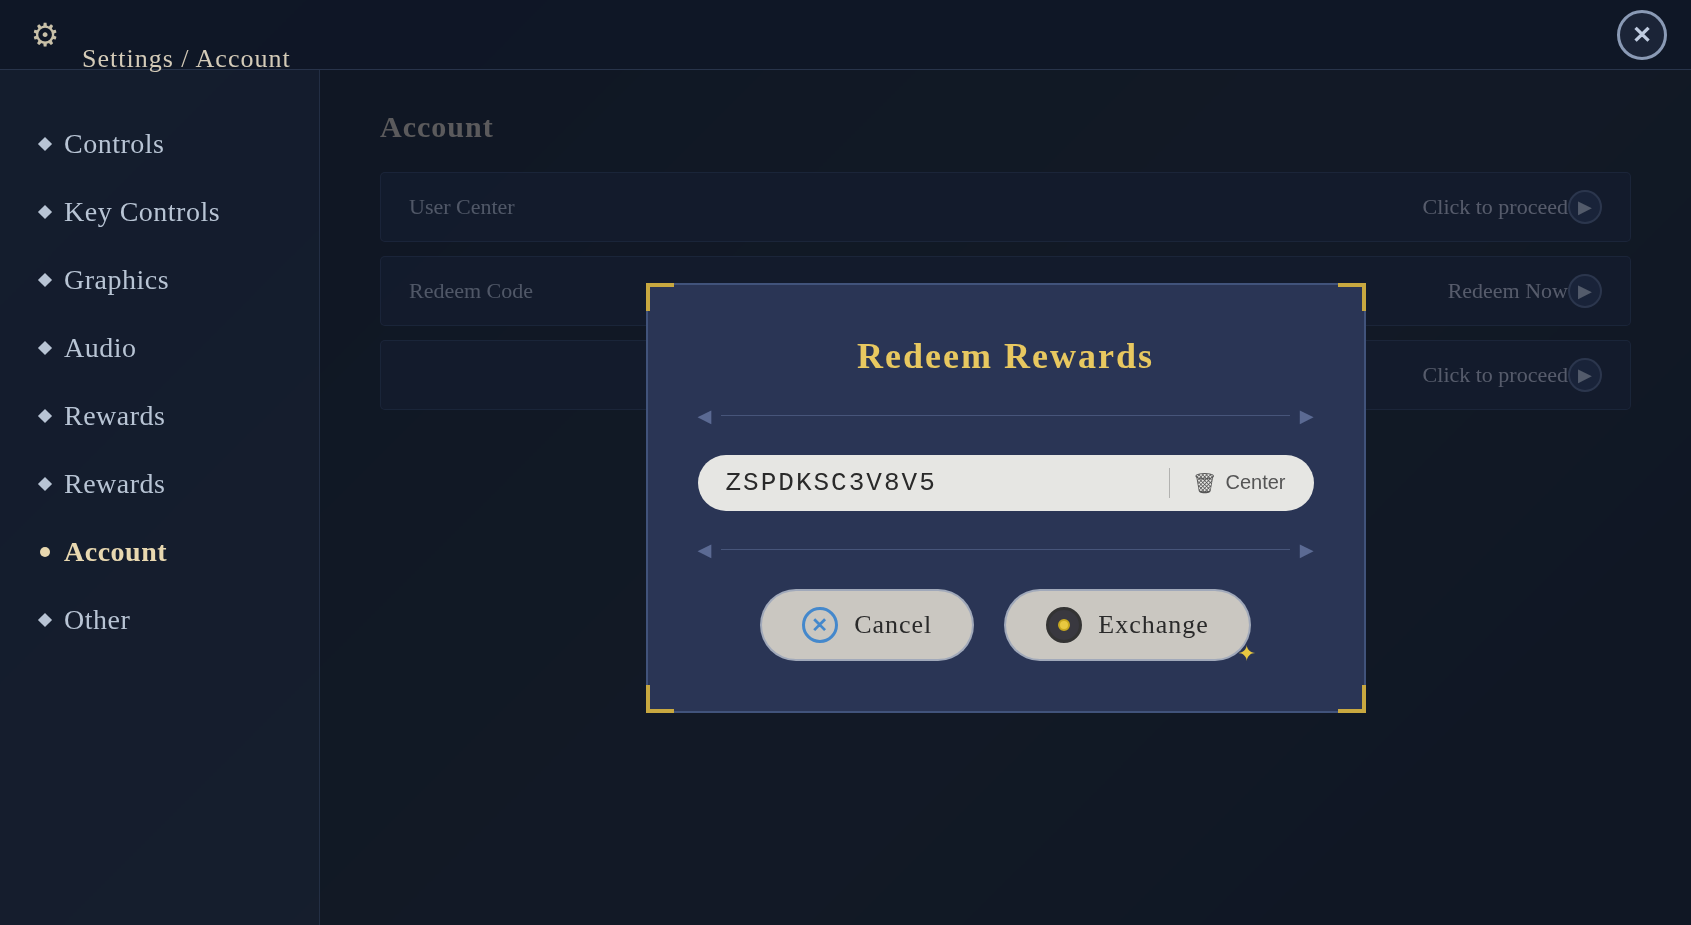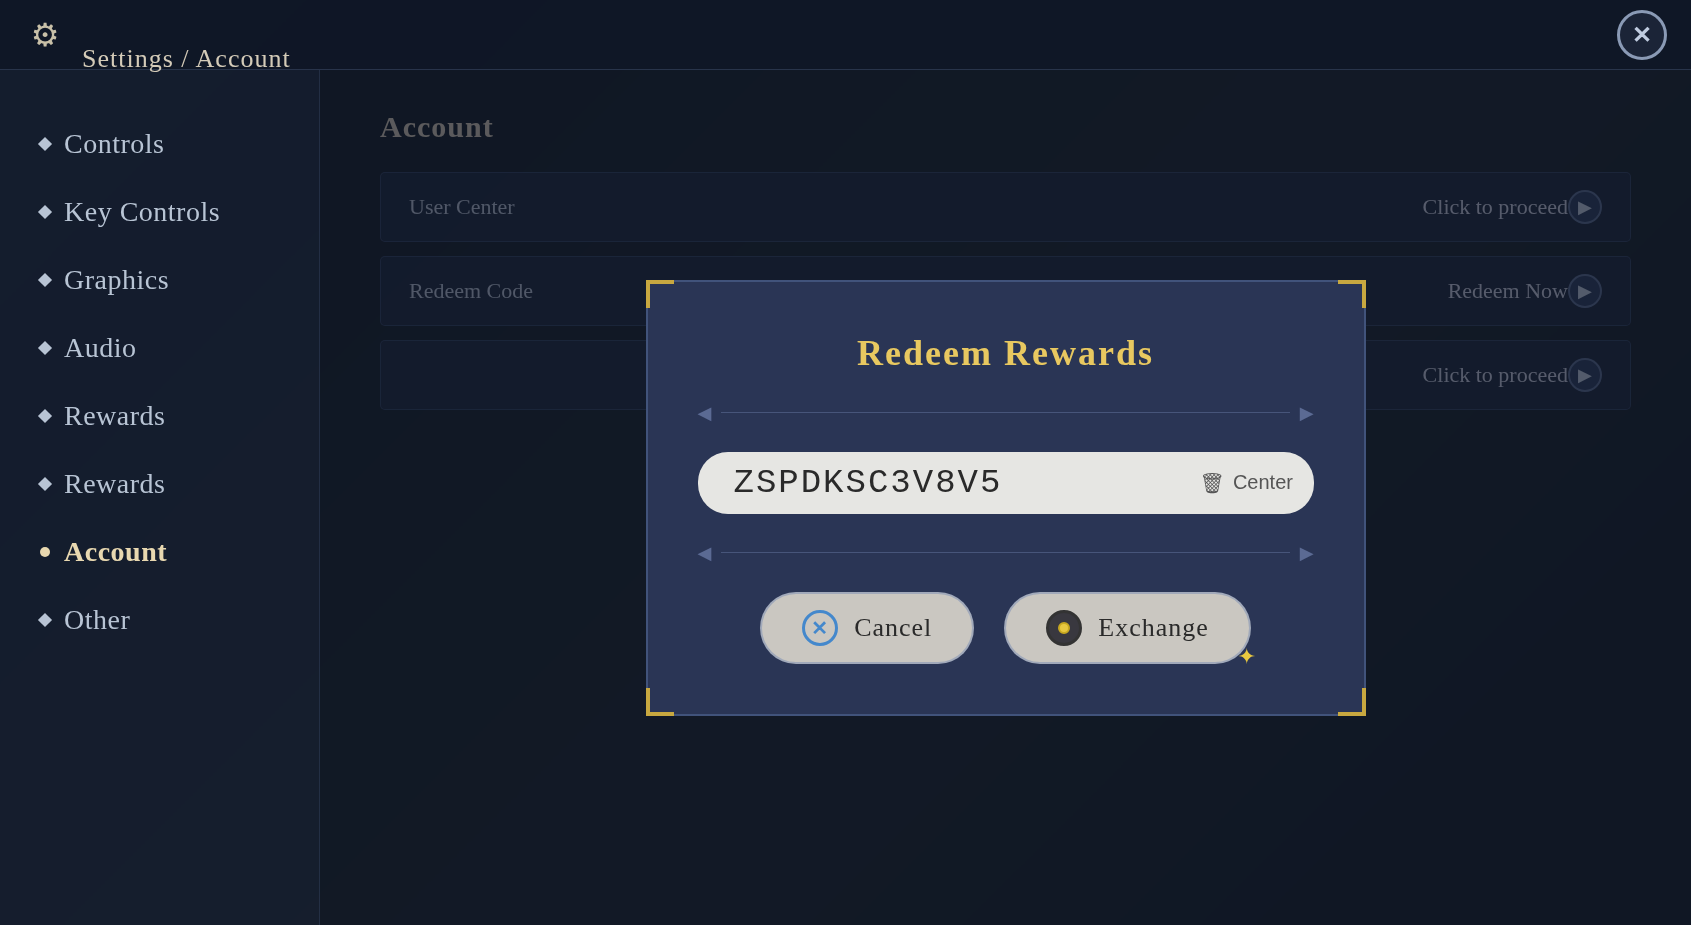--- a/index.html
+++ b/index.html
@@ -257,25 +257,24 @@
       border-radius: 30px;
       padding: 12px 20px 12px 28px;
       gap: 14px;
     }
 
     .input-field {
       flex: 1;
       background: transparent;
       border: none;
       outline: none;
-      font-size: 34px;
+      font-size: 26px;
       color: #2a2a2a;
       font-family: 'Courier New', monospace;
       letter-spacing: 2px;
-      margin-left: 8px;
     }
 
     .input-divider {
       width: 1px;
       height: 30px;
       background: rgba(100, 100, 100, 0.4);
     }
 
     .clear-btn {
       display: flex;

